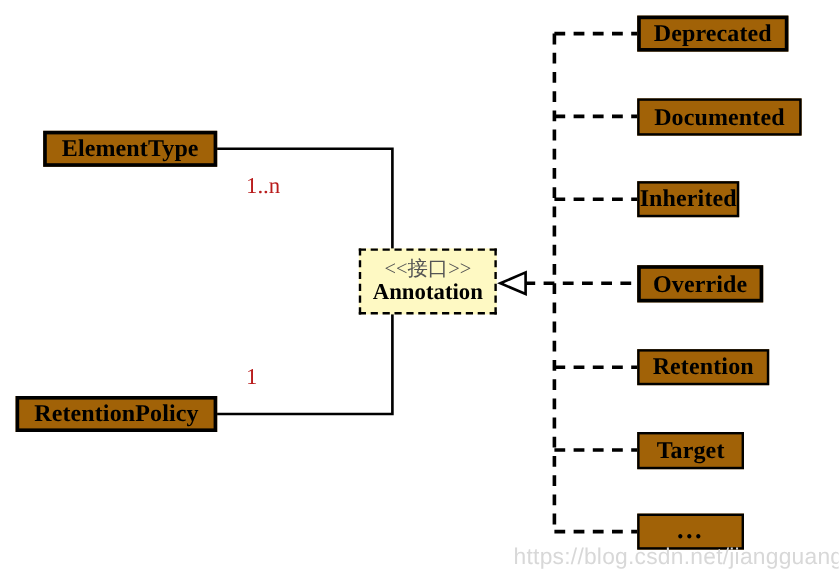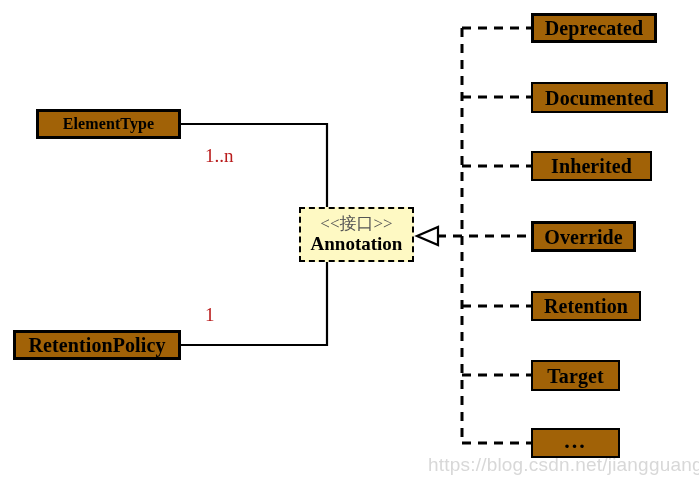--- a/index.html
+++ b/index.html
@@ -128,21 +128,21 @@
       <path d="M 462 375 L 531 375" fill="none" stroke="#000000" stroke-width="3" stroke-dasharray="9 7"></path>
       <path d="M 462 443 L 531 443" fill="none" stroke="#000000" stroke-width="3" stroke-dasharray="9 7"></path>
     </g>
 
     <g>
       <polygon points="417,236 438,227 438,245" fill="#ffffff" stroke="#000000" stroke-width="2.2" stroke-linejoin="miter"></polygon>
     </g>
   </svg>
 
   <div class="node heavy" style="left:36px; top:109px; width:145px; height:30px;">
-    <span class="node-label" style="font-size:16px;">ElementType</span>
+    <span class="node-label" style="font-size:20px;">ElementType</span>
   </div>
 
   <div class="node heavy" style="left:13px; top:330px; width:168px; height:30px;">
     <span class="node-label" style="font-size:20px;">RetentionPolicy</span>
   </div>
 
   <div class="mult" style="left:205px; top:146px;">
     <span>1..n</span>
   </div>
 
@@ -156,21 +156,21 @@
   </div>
 
   <div class="node heavy" style="left:531px; top:13px; width:126px; height:30px;">
     <span class="node-label" style="font-size:20px;">Deprecated</span>
   </div>
 
   <div class="node" style="left:531px; top:82px; width:137px; height:31px;">
     <span class="node-label" style="font-size:20px;">Documented</span>
   </div>
 
-  <div class="node" style="left:531px; top:151px; width:121px; height:30px;">
+  <div class="node" style="left:531px; top:151px; width:85px; height:30px;">
     <span class="node-label" style="font-size:20px;">Inherited</span>
   </div>
 
   <div class="node" style="left:531px; top:291px; width:110px; height:30px;">
     <span class="node-label" style="font-size:20px;">Retention</span>
   </div>
 
   <div class="node heavy" style="left:531px; top:221px; width:105px; height:31px;">
     <span class="node-label" style="font-size:20px;">Override</span>
   </div>

